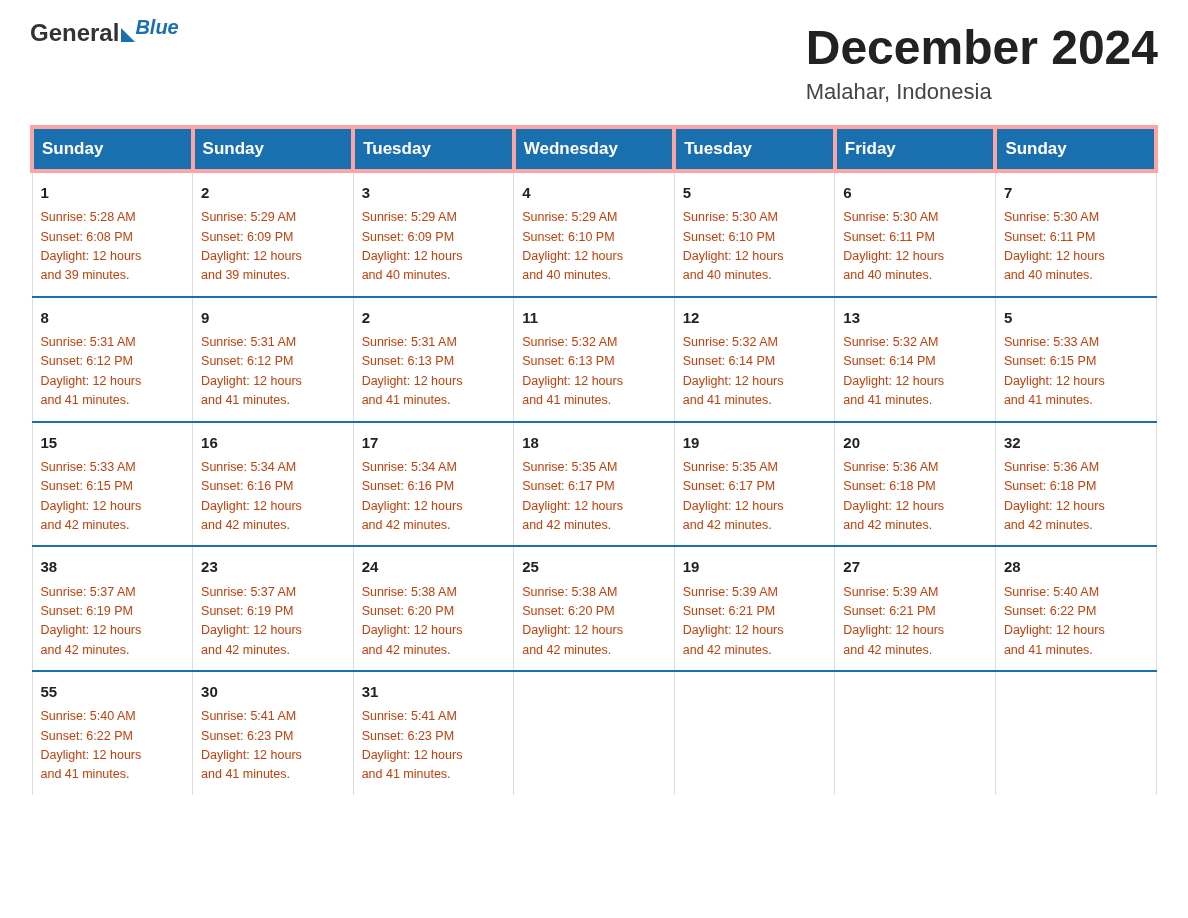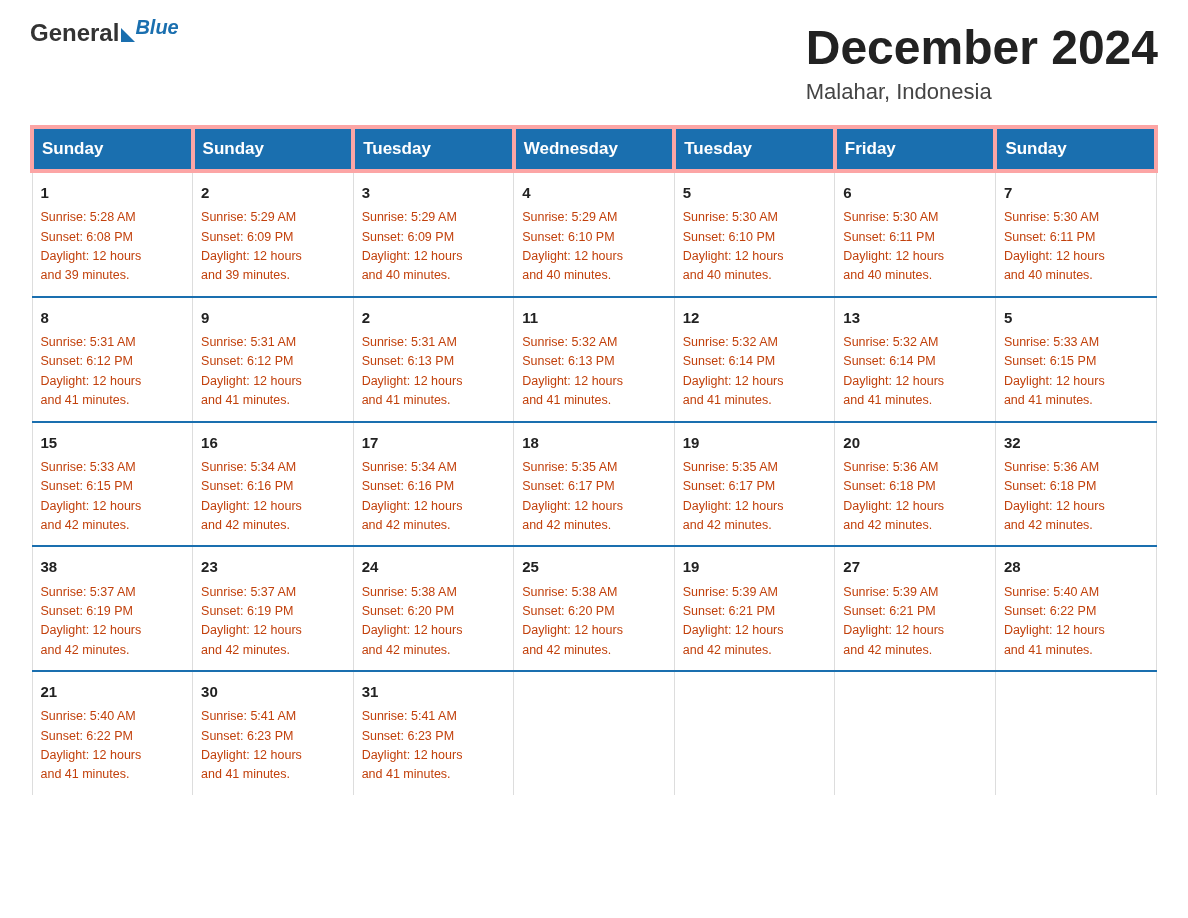--- a/index.html
+++ b/index.html
@@ -364,21 +364,21 @@
         <div class="day-info">
           Sunrise: 5:40 AM<br>
           Sunset: 6:22 PM<br>
           Daylight: 12 hours<br>
           and 41 minutes.
         </div>
         </td>
       </tr>
       <tr>
         <td>
-          <div class="day-number">21</div>
+          <div class="day-number">55</div>
         <div class="day-info">
           Sunrise: 5:40 AM<br>
           Sunset: 6:22 PM<br>
           Daylight: 12 hours<br>
           and 41 minutes.
         </div>
         </td>
         <td>
           <div class="day-number">30</div>
         <div class="day-info">

